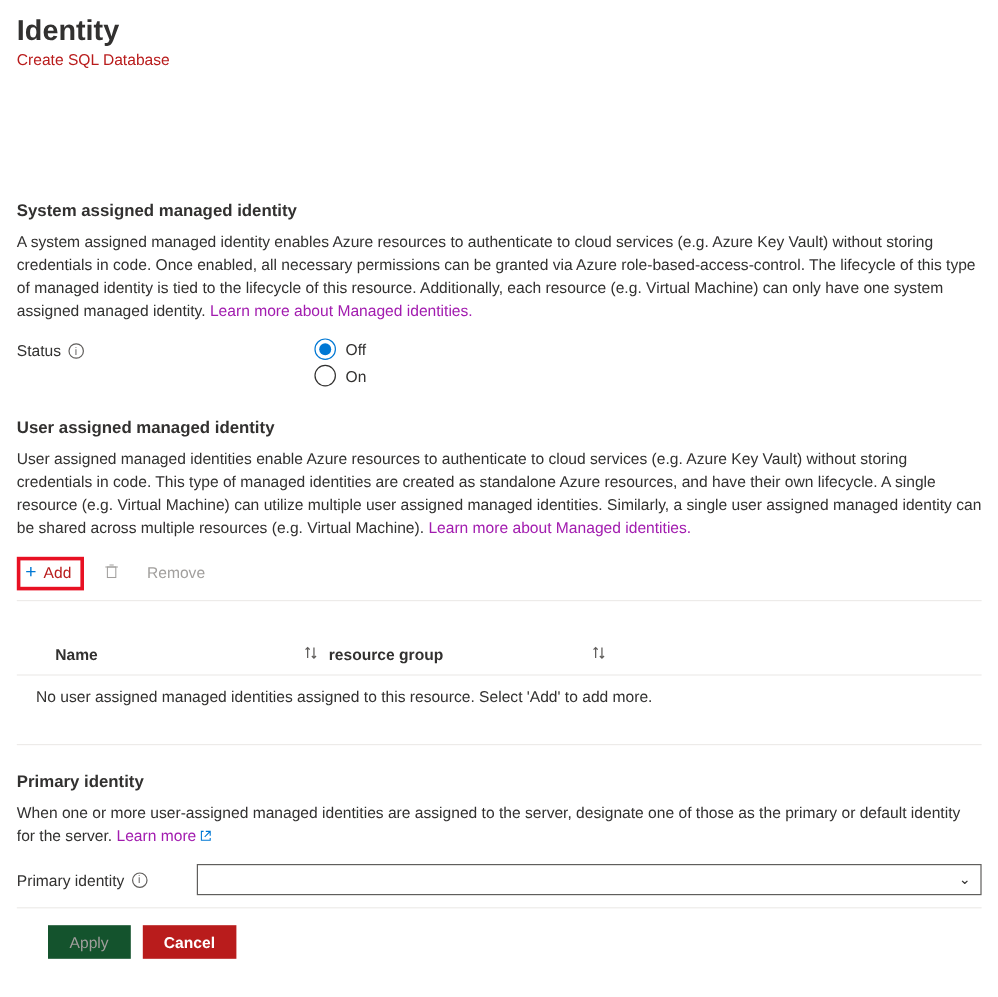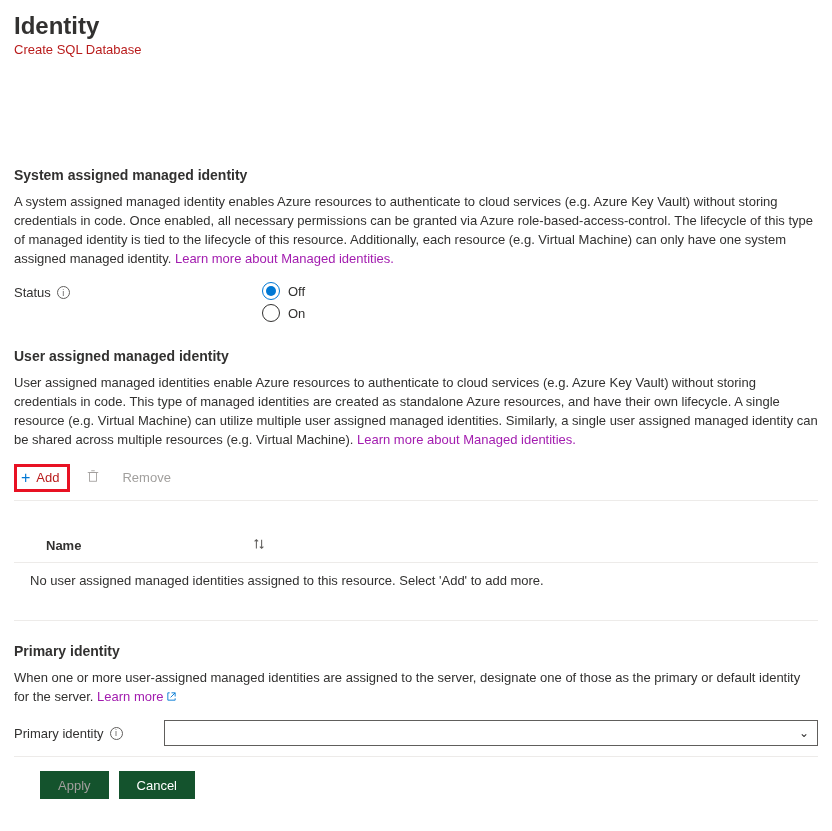--- a/index.html
+++ b/index.html
@@ -46,21 +46,21 @@
     hr.sep { border: none; border-top: 1px solid #edebe9; margin: 22px 0; }
 
     .field-row { display: flex; align-items: center; border-bottom: 1px solid #edebe9; padding-bottom: 10px; margin-top: 12px;}
     .field-label { width: 150px; display: flex; align-items: center; gap: 6px; font-size: 13px; }
     .dropdown { flex: 1; height: 26px; border: 1px solid #605e5c; display: flex; align-items: center; justify-content: flex-end; padding: 0 8px; cursor: pointer; background: #fff; }
     .chev { font-size: 12px; color: #323130; }
 
     .actions { display: flex; gap: 10px; margin-top: 14px; padding-left: 26px;}
     .btn { height: 28px; padding: 0 18px; font-size: 13px; border: none; cursor: pointer; }
     .btn.apply { background: #14532d; color: #a19f9d; cursor: not-allowed; }
-    .btn.cancel { background: #14532d; color: #fff; font-weight: 400; }
+    .btn.cancel { background: #b91c1c; color: #fff; font-weight: 700; }
   </style>
 </head>
 <body>
 
 <h1>Identity</h1>
 <div class="subtitle">Create SQL Database</div>
 
 <h2>System assigned managed identity</h2>
 <p class="desc">
   <span>A system assigned managed identity enables Azure resources to authenticate to cloud services (e.g. Azure Key Vault) without storing credentials in code. Once enabled, all necessary permissions can be granted via Azure role-based-access-control. The lifecycle of this type of managed identity is tied to the lifecycle of this resource. Additionally, each resource (e.g. Virtual Machine) can only have one system assigned managed identity. </span><a class="link">Learn more about Managed identities.</a>
@@ -106,20 +106,26 @@
   </div>
 </div>
 
 <div class="table-head">
   <div class="th th-name">
     <span>Name</span>
     <span class="sort-icon right"><svg viewBox="0 0 16 16" fill="none" stroke="currentColor" stroke-width="1.2">
           <path d="M5 3v10M3 5l2-2 2 2M11 13V3M9 11l2 2 2-2"></path>
         </svg></span>
   </div>
+  <div class="th th-rg">
+    <span>resource group</span>
+    <span class="sort-icon right"><svg viewBox="0 0 16 16" fill="none" stroke="currentColor" stroke-width="1.2">
+          <path d="M5 3v10M3 5l2-2 2 2M11 13V3M9 11l2 2 2-2"></path>
+        </svg></span>
+  </div>
 </div>
 <div class="empty-row">No user assigned managed identities assigned to this resource. Select 'Add' to add more.</div>
 
 <hr class="sep">
 
 <h2>Primary identity</h2>
 <p class="desc">
   <span>When one or more user-assigned managed identities are assigned to the server, designate one of those as the primary or default identity for the server. </span><a class="link"><span>Learn more</span><span class="ext-icon"><svg viewBox="0 0 12 12" fill="none" stroke="#0078d4" stroke-width="1">
           <path d="M4 2H2v8h8V8M6 2h4v4M10 2L5 7"></path>
         </svg></span></a>

